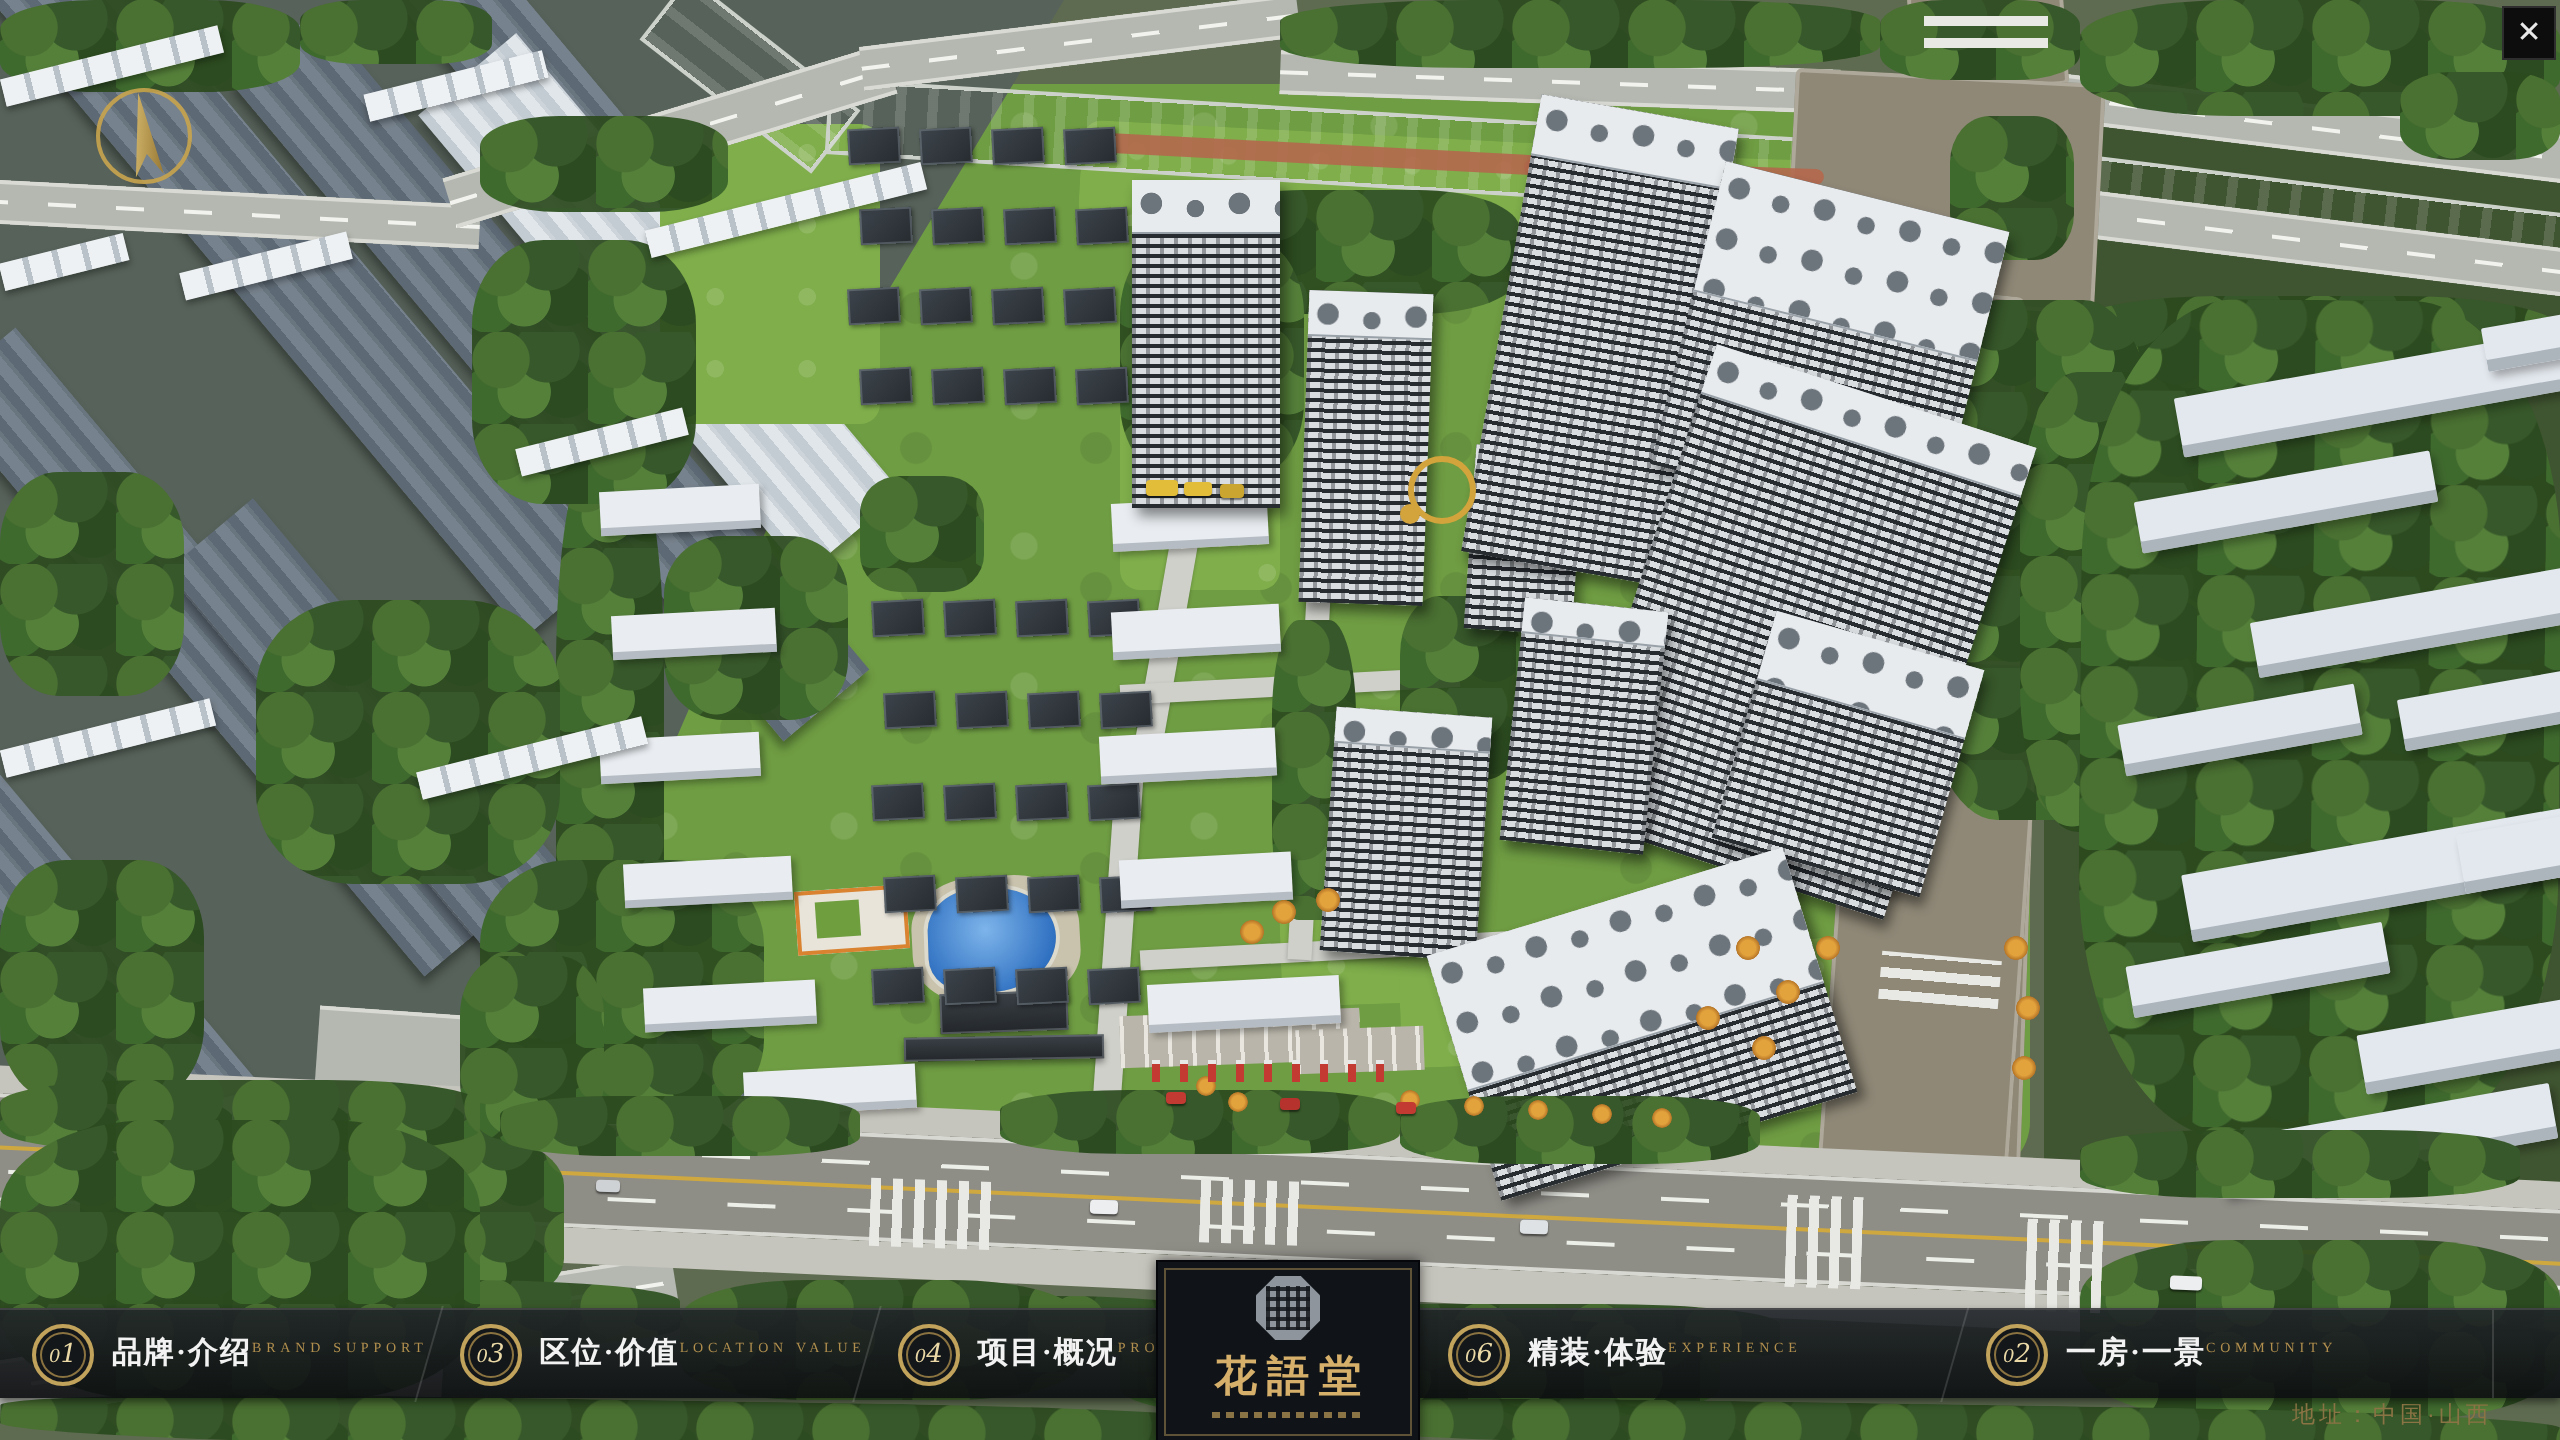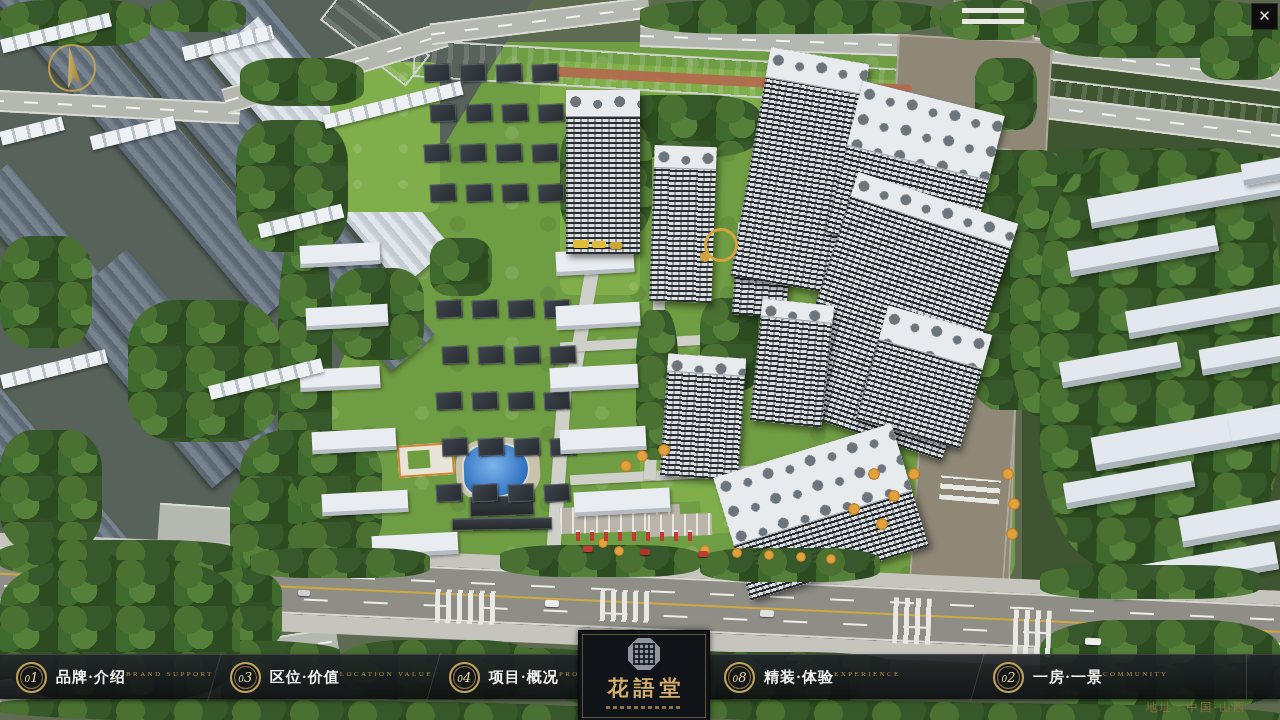--- a/index.html
+++ b/index.html
@@ -419,21 +419,21 @@
         <div class="labels">
             <div class="t">项目·概况</div>
             <div class="e">PROJECT SURVEY</div>
           </div>
       </div>
     </div>
     <div class="logo-gap"></div>
     <div class="nav-group right">
       <div class="nav-item">
         <div class="badge">
-            <span class="num">08</span>
+            <span class="num">06</span>
           </div>
         <div class="labels">
             <div class="t">精装·体验</div>
             <div class="e">EXPERIENCE</div>
           </div>
       </div>
       <div class="nav-item">
         <div class="badge">
             <span class="num">02</span>
           </div>

